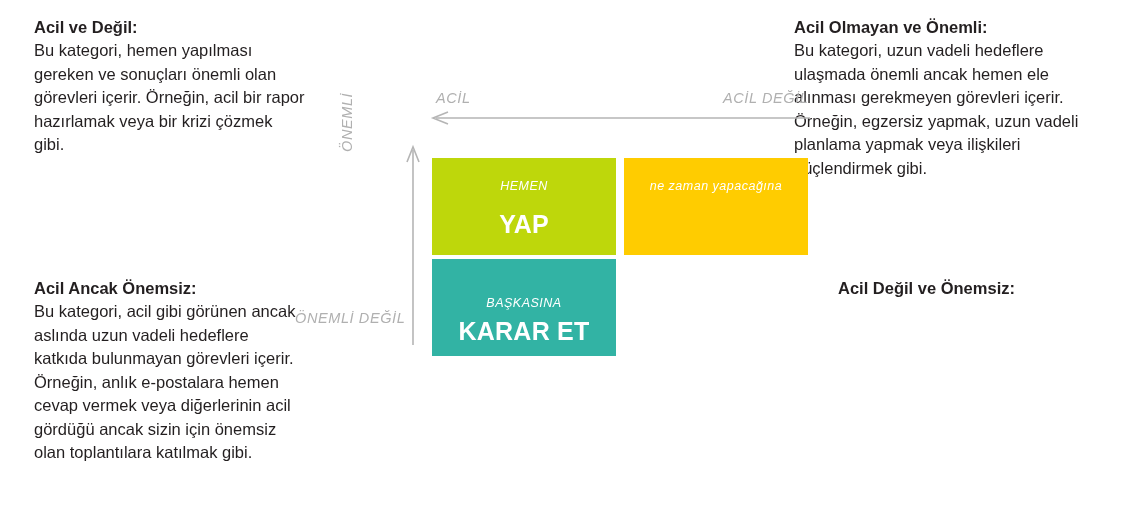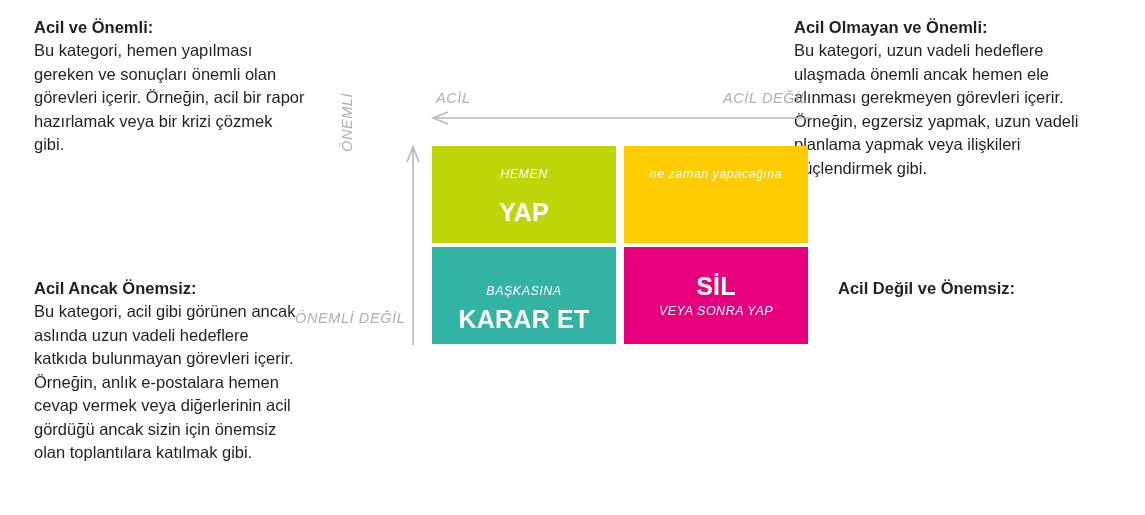--- a/index.html
+++ b/index.html
@@ -71,21 +71,21 @@
   #axis-arrows {
     position: absolute;
     left: 0; top: 0;
     width: 1145px; height: 515px;
   }
 
   
   #grid {
     position: absolute;
     left: 432px;
-    top: 146px;
+    top: 158px;
     width: 376px;
     height: 198px;
     display: grid;
     grid-template-columns: 1fr 1fr;
     grid-template-rows: 1fr 1fr;
     gap: 4px 8px;
   }
   .quad {
     position: relative;
     display: flex;
@@ -118,21 +118,21 @@
   .quad.layout-small-top-low .small { margin-bottom: 6px; margin-top: 27px; }
 
   
   .quad.layout-big-top { justify-content: center; }
   .quad.layout-big-top .small { margin-top: 4px; }
 </style>
 </head>
 <body>
 
 <div class="desc" id="desc-tl">
-  <span class="desc-title">Acil ve Önemli:</span>
+  <span class="desc-title">Acil ve Değil:</span>
   <span class="desc-body">Bu kategori, hemen yapılması gereken ve sonuçları önemli olan görevleri içerir. Örneğin, acil bir rapor hazırlamak veya bir krizi çözmek gibi.</span>
 </div>
 
 <div class="desc" id="desc-bl">
   <span class="desc-title">Acil Ancak Önemsiz:</span>
   <span class="desc-body">Bu kategori, acil gibi görünen ancak aslında uzun vadeli hedeflere katkıda bulunmayan görevleri içerir. Örneğin, anlık e-postalara hemen cevap vermek veya diğerlerinin acil gördüğü ancak sizin için önemsiz olan toplantılara katılmak gibi.</span>
 </div>
 
 <div class="desc" id="desc-tr">
   <span class="desc-title">Acil Olmayan ve Önemli:</span>
@@ -168,19 +168,15 @@
 
     <div class="quad layout-small-top" style="background:#ffcc00">
       <span class="small">ne zaman yapacağına</span>
     </div>
 
     <div class="quad layout-small-top-low" style="background:#32b3a4">
       <span class="small">BAŞKASINA</span>
       <span class="big">KARAR ET</span>
     </div>
 
-    <div class="quad layout-big-top" style="background:#e6007e">
-      <span class="big">SİL</span>
-      <span class="small">VEYA SONRA YAP</span>
-    </div>
 
   </div>
 </div>
 
 </body></html>

